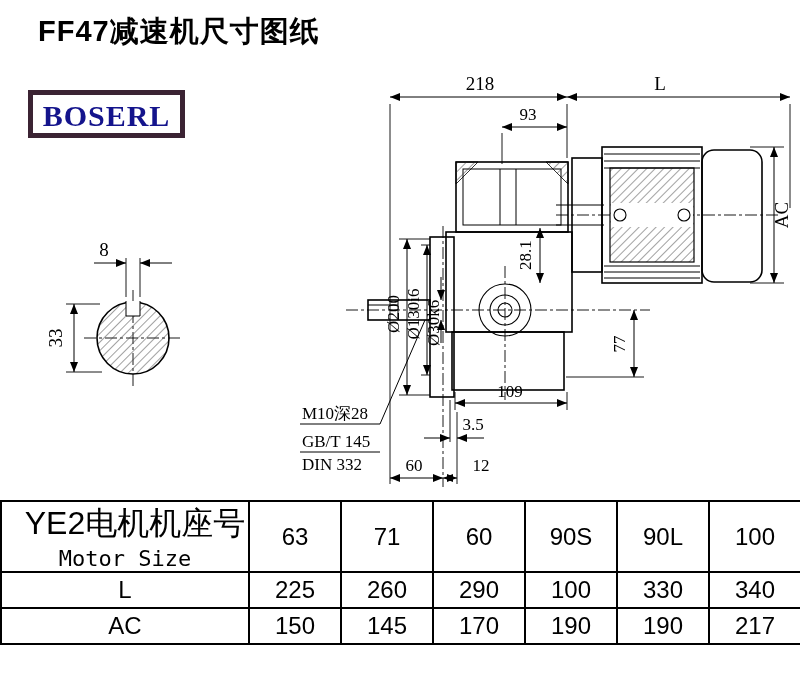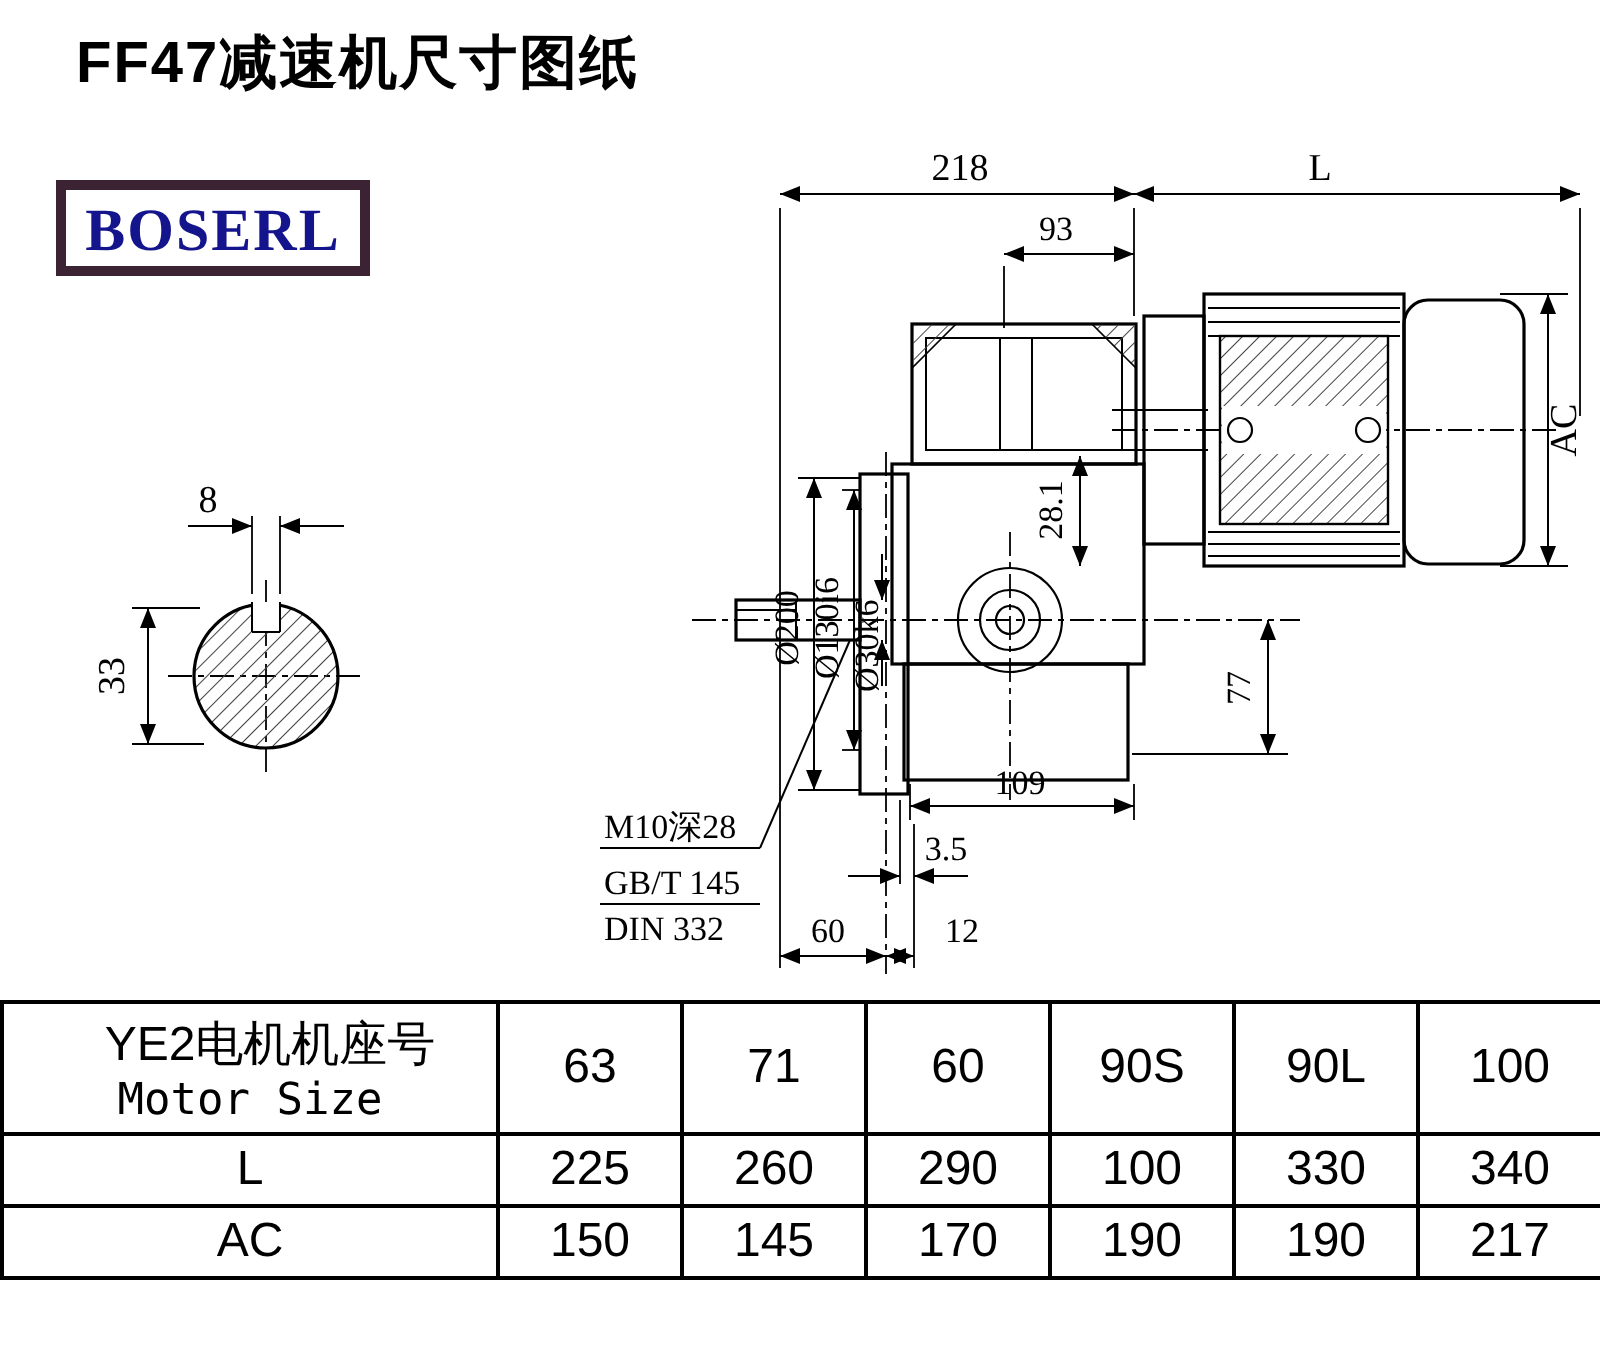--- a/index.html
+++ b/index.html
@@ -17,21 +17,21 @@
   .cl{fill:none;stroke:#000;stroke-width:0.9;stroke-dasharray:12 3 3 3;}
   .dim{fill:none;stroke:#000;stroke-width:1;}
   .ext{fill:none;stroke:#000;stroke-width:0.9;}
   text.t{font-family:"Liberation Serif",serif;font-size:17px;fill:#000;}
   text.tb{font-size:19px;}
   table.dim-table{position:absolute;left:0;top:500px;width:800px;border-collapse:collapse;
         table-layout:fixed;text-align:center;background:#fff;}
   .dim-table td{border:2px solid #000;font-size:24px;padding:0;}
   .dim-table tr.hdr td{height:64px;}
   .dim-table tr.row td{height:34px;}
-  .h1{font-size:24px;margin-left:20px;}
+  .h1{font-size:32px;margin-left:20px;}
   .h2{font-family:"DejaVu Sans Mono",monospace;font-size:22px;}
   col.c0{width:248px;} col.cn{width:92px;}
 </style>
 </head>
 <body>
 
 <div class="page">
 
   <svg class="drawing" width="800" height="500" viewBox="0 0 800 500">
     <defs>

